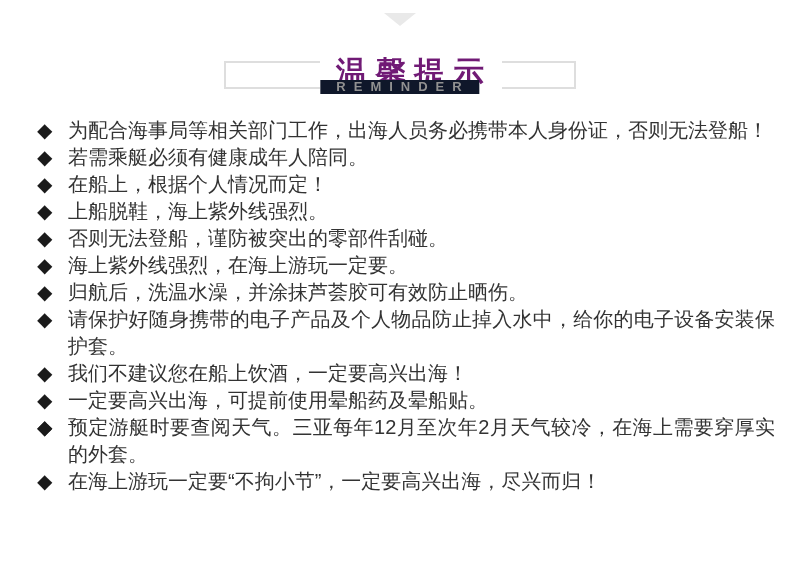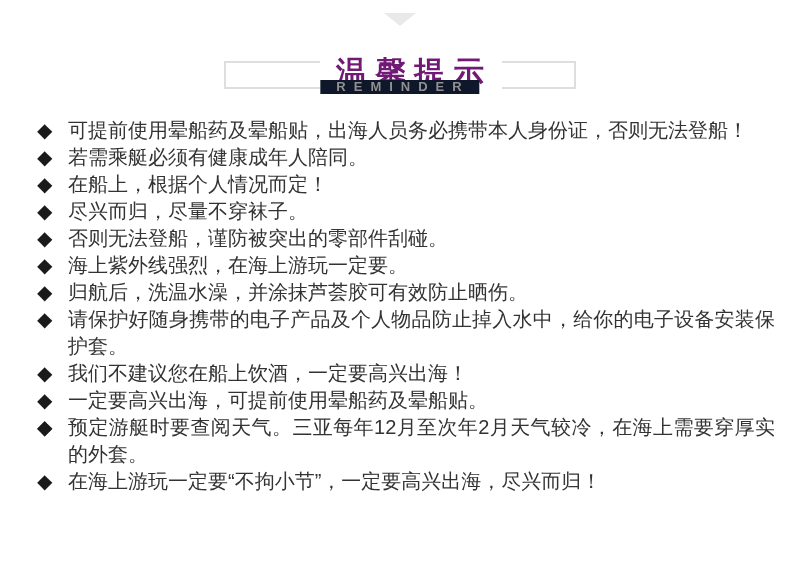--- a/index.html
+++ b/index.html
@@ -103,33 +103,33 @@
 
 <div class="title-block">
   <div class="title-frame"></div>
   <h1 class="main-title">温馨提示</h1>
   <div class="sub-title">REMINDER</div>
 </div>
 
 <ul class="notice-list">
   <li>
     <span class="bullet">◆</span>
-    <span>可提前使用晕船药及晕船贴，出海人员务必携带本人身份证，否则无法登船！</span>
+    <span>为配合海事局等相关部门工作，出海人员务必携带本人身份证，否则无法登船！</span>
   </li>
   <li>
     <span class="bullet">◆</span>
     <span>若需乘艇必须有健康成年人陪同。</span>
   </li>
   <li>
     <span class="bullet">◆</span>
     <span>在船上，根据个人情况而定！</span>
   </li>
   <li>
     <span class="bullet">◆</span>
-    <span>尽兴而归，尽量不穿袜子。</span>
+    <span>上船脱鞋，海上紫外线强烈。</span>
   </li>
   <li>
     <span class="bullet">◆</span>
     <span>否则无法登船，谨防被突出的零部件刮碰。</span>
   </li>
   <li>
     <span class="bullet">◆</span>
     <span>海上紫外线强烈，在海上游玩一定要。</span>
   </li>
   <li>

